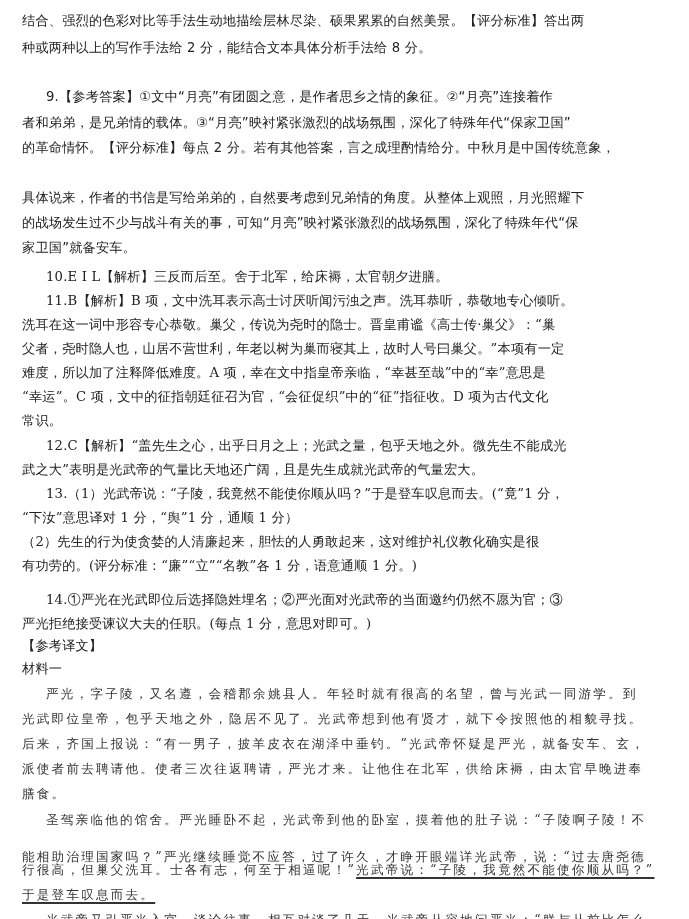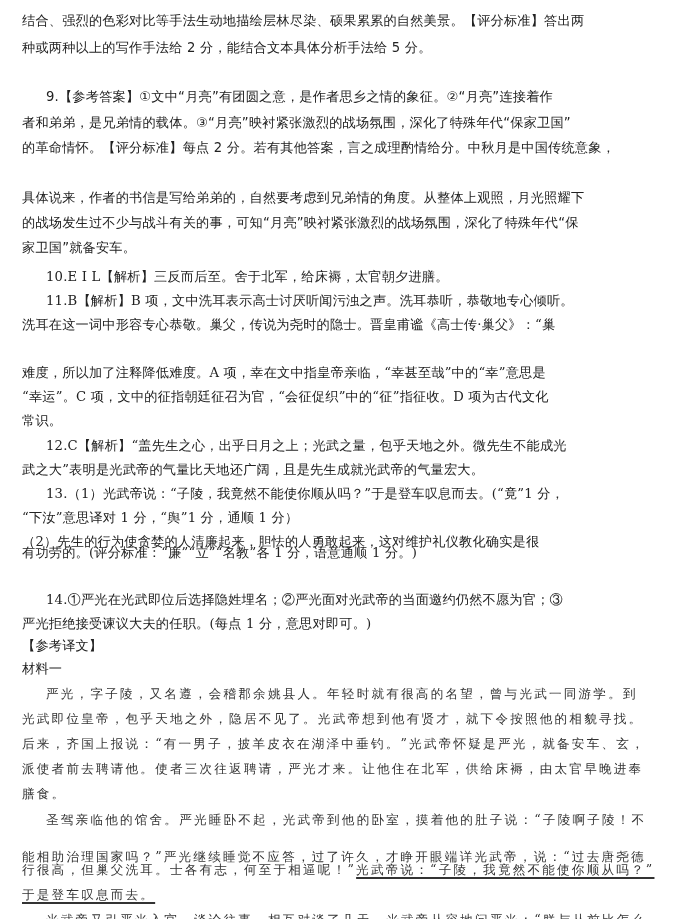--- a/index.html
+++ b/index.html
@@ -19,44 +19,45 @@
   .trans { font-family: "DejaVu Serif", "Liberation Serif", serif; letter-spacing: 2.2px; color: #333; font-size: 12.6px; }
   .ul { text-decoration: underline; text-decoration-thickness: 1.5px; text-underline-offset: 3px; }
   .bracket { font-weight: normal; }
 </style>
 </head>
 <body>
 
 <div class="page">
 
   <div class="ln" style="top:12px">结合、强烈的色彩对比等手法生动地描绘层林尽染、硕果累累的自然美景。【评分标准】答出两</div>
-  <div class="ln" style="top:39px">种或两种以上的写作手法给 2 分，能结合文本具体分析手法给 5 分。</div>
+  <div class="ln" style="top:39px">种或两种以上的写作手法给 2 分，能结合文本具体分析手法给 8 分。</div>
 
   <div class="ln ind2" style="top:88px">9.【参考答案】①文中“月亮”有团圆之意，是作者思乡之情的象征。②“月亮”连接着作</div>
   <div class="ln" style="top:114px">者和弟弟，是兄弟情的载体。③“月亮”映衬紧张激烈的战场氛围，深化了特殊年代“保家卫国”</div>
   <div class="ln" style="top:139px">的革命情怀。【评分标准】每点 2 分。若有其他答案，言之成理酌情给分。中秋月是中国传统意象，</div>
   <div class="ln" style="top:189px">具体说来，作者的书信是写给弟弟的，自然要考虑到兄弟情的角度。从整体上观照，月光照耀下</div>
   <div class="ln" style="top:214px">的战场发生过不少与战斗有关的事，可知“月亮”映衬紧张激烈的战场氛围，深化了特殊年代“保</div>
   <div class="ln" style="top:239px">家卫国”就备安车。</div>
 
   <div class="ln ind2 ser" style="top:268px">10.E I L【解析】三反而后至。舍于北军，给床褥，太官朝夕进膳。</div>
 
   <div class="ln ind2 ser" style="top:292px">11.B【解析】B 项，文中洗耳表示高士讨厌听闻污浊之声。洗耳恭听，恭敬地专心倾听。</div>
   <div class="ln ser" style="top:316px">洗耳在这一词中形容专心恭敬。巢父，传说为尧时的隐士。晋皇甫谧《高士传·巢父》：“巢</div>
+  <div class="ln ser" style="top:340px">父者，尧时隐人也，山居不营世利，年老以树为巢而寝其上，故时人号曰巢父。”本项有一定</div>
   <div class="ln ser" style="top:364px">难度，所以加了注释降低难度。A 项，幸在文中指皇帝亲临，“幸甚至哉”中的“幸”意思是</div>
   <div class="ln ser" style="top:388px">“幸运”。C 项，文中的征指朝廷征召为官，“会征促织”中的“征”指征收。D 项为古代文化</div>
   <div class="ln ser" style="top:412px">常识。</div>
 
   <div class="ln ind2 ser" style="top:437px">12.C【解析】“盖先生之心，出乎日月之上；光武之量，包乎天地之外。微先生不能成光</div>
   <div class="ln ser" style="top:461px">武之大”表明是光武帝的气量比天地还广阔，且是先生成就光武帝的气量宏大。</div>
 
   <div class="ln ind2 ser" style="top:485px">13.（1）光武帝说：“子陵，我竟然不能使你顺从吗？”于是登车叹息而去。(“竟”1 分，</div>
   <div class="ln ser" style="top:509px">“下汝”意思译对 1 分，“舆”1 分，通顺 1 分）</div>
   <div class="ln ser" style="top:533px">（2）先生的行为使贪婪的人清廉起来，胆怯的人勇敢起来，这对维护礼仪教化确实是很</div>
-  <div class="ln ser" style="top:544px">有功劳的。(评分标准：“廉”“立”“名教”各 1 分，语意通顺 1 分。)</div>
+  <div class="ln ser" style="top:557px">有功劳的。(评分标准：“廉”“立”“名教”各 1 分，语意通顺 1 分。)</div>
 
   <div class="ln ind2 ser" style="top:591px">14.①严光在光武即位后选择隐姓埋名；②严光面对光武帝的当面邀约仍然不愿为官；③</div>
   <div class="ln ser" style="top:615px">严光拒绝接受谏议大夫的任职。(每点 1 分，意思对即可。)</div>
 
   <div class="ln ser bracket" style="top:637px">【参考译文】</div>
   <div class="ln ser" style="top:660px">材料一</div>
 
   <div class="ln ind2 trans" style="top:685px">严光，字子陵，又名遵，会稽郡余姚县人。年轻时就有很高的名望，曾与光武一同游学。到</div>
   <div class="ln trans" style="top:710px">光武即位皇帝，包乎天地之外，隐居不见了。光武帝想到他有贤才，就下令按照他的相貌寻找。</div>
   <div class="ln trans" style="top:735px">后来，齐国上报说：“有一男子，披羊皮衣在湖泽中垂钓。”光武帝怀疑是严光，就备安车、玄，</div>

